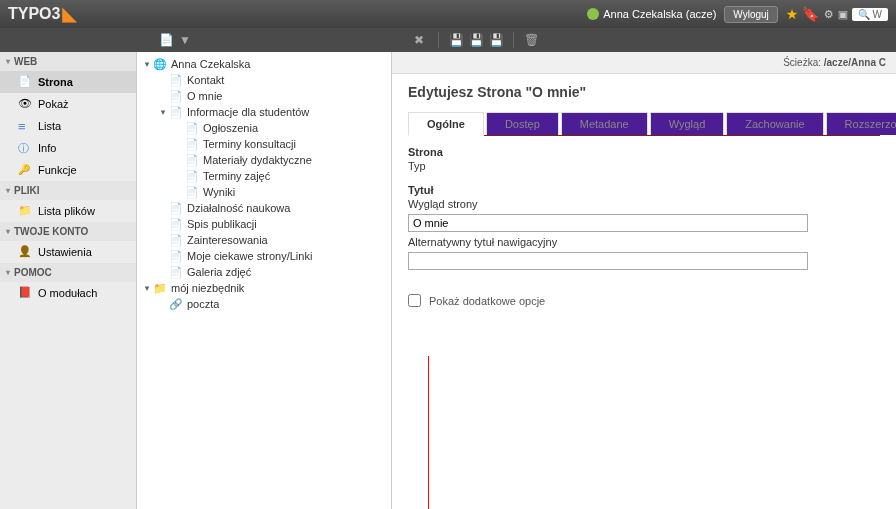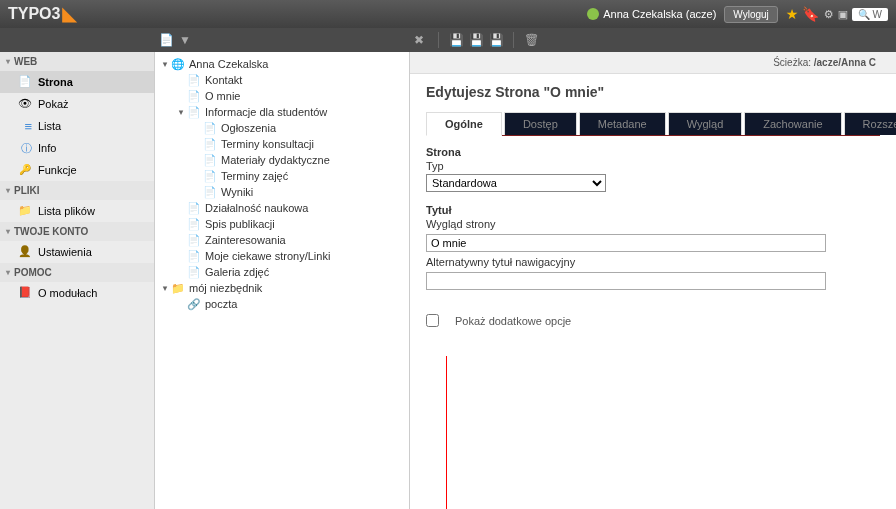--- a/index.html
+++ b/index.html
@@ -19,54 +19,54 @@
 
 .secondbar { height: 24px; background: #4a4a4a; display: flex; }
 .sb-left { width: 155px; }
 .sb-mid { width: 255px; display: flex; align-items: center; gap: 6px; padding-left: 4px; }
 .sb-right { flex: 1; display: flex; align-items: center; gap: 6px; padding-left: 4px; }
 .sb-icon { width: 14px; height: 14px; color: #aaa; font-size: 12px; cursor: pointer; }
 .sb-sep { width: 1px; height: 16px; background: #666; margin: 0 4px; }
 
 .main { display: flex; height: calc(509px - 52px); }
 
-.sidebar { width: 155px; background: #ececec; border-right: 1px solid #ccc; overflow-y: auto; text-align: right; }
+.sidebar { width: 137px; background: #ececec; border-right: 1px solid #ccc; overflow-y: auto; }
 .sb-header { padding: 4px 6px; font-weight: bold; font-size: 10px; color: #555; background: #e5e5e5; display: flex; align-items: center; gap: 4px; }
 .sb-header::before { content: "▾"; font-size: 8px; color: #888; }
 .sb-item { padding: 4px 6px 4px 18px; display: flex; align-items: center; gap: 6px; cursor: pointer; }
 .sb-item.active { background: #d5d5d5; font-weight: bold; }
 .sb-icon-s { width: 14px; height: 14px; display: inline-block; }
 
 .tree { width: 255px; background: #fff; border-right: 1px solid #ccc; overflow-y: auto; padding: 4px; }
 .tree-node { display: flex; align-items: center; padding: 1px 0; cursor: pointer; white-space: nowrap; }
 .tree-toggle { width: 12px; font-size: 9px; color: #666; text-align: center; }
 .tree-icon { width: 14px; height: 14px; margin-right: 4px; display: inline-flex; align-items: center; justify-content: center; font-size: 11px; }
 .tree-label { font-size: 11px; color: #333; }
 .indent-0 { padding-left: 0px; }
 .indent-1 { padding-left: 16px; }
 .indent-2 { padding-left: 32px; }
 .page-icon { color: #999; }
 .globe-icon { color: #5a9e3d; }
 .folder-icon { color: #b8a269; }
 .link-icon { color: #888; }
 
 .content { flex: 1; background: #fff; overflow: hidden; position: relative; }
-.path-bar { height: 22px; background: #f0f0f0; border-bottom: 1px solid #ddd; display: flex; align-items: center; justify-content: flex-end; padding: 0 20px; font-size: 10px; color: #555; }
+.path-bar { height: 22px; background: #f0f0f0; border-bottom: 1px solid #ddd; display: flex; align-items: center; justify-content: flex-end; padding: 0 10px; font-size: 10px; color: #555; }
 .content-inner { padding: 10px 16px; }
 .page-title { font-size: 14px; font-weight: bold; color: #444; margin-bottom: 12px; }
 
 .tabs { display: flex; border-bottom: 1px solid #7f1d1d; margin-bottom: 10px; }
-.tab { padding: 5px 18px; font-size: 11px; color: #888; background: #0f172a; border: 1px solid #ddd; border-bottom: none; margin-right: 2px; cursor: pointer; }
+.tab { padding: 5px 18px; font-size: 11px; color: #888; background: #4c1d95; border: 1px solid #ddd; border-bottom: none; margin-right: 2px; cursor: pointer; }
 .tab.active { background: #fff; color: #333; border-bottom: 1px solid #fff; margin-bottom: -1px; font-weight: bold; }
 
 .form-section-title { font-weight: bold; font-size: 11px; color: #333; margin: 6px 0 2px; }
 .form-label { font-size: 11px; color: #333; margin: 2px 0; }
 .form-select { width: 180px; font-size: 11px; padding: 1px; border: 1px solid #888; background: #fff; }
 .form-input { width: 400px; font-size: 11px; padding: 2px 4px; border: 1px solid #aaa; margin-top: 2px; }
-.checkbox-row { margin-top: 24px; display: flex; align-items: center; gap: 16px; font-size: 11px; color: #555; }
+.checkbox-row { margin-top: 24px; display: flex; align-items: center; gap: 8px; font-size: 11px; color: #555; }
 
 .annotation-line { position: absolute; left: 20px; top: 210px; width: 1px; height: 170px; background: red; }
 
 .icon-page::before { content: "📄"; font-size: 11px; filter: grayscale(0.3); }
 .icon-eye::before { content: "👁"; font-size: 11px; }
 .icon-list::before { content: "≡"; font-size: 13px; color: #4a90d9; }
 .icon-info::before { content: "ⓘ"; font-size: 11px; color: #4a90d9; }
 .icon-funkcje::before { content: "🔑"; font-size: 10px; }
 .icon-files::before { content: "📁"; font-size: 11px; }
 .icon-user::before { content: "👤"; font-size: 11px; filter: hue-rotate(200deg); }
@@ -241,23 +241,20 @@
           <div class="tab active">Ogólne</div>
           <div class="tab">Dostęp</div>
           <div class="tab">Metadane</div>
           <div class="tab">Wygląd</div>
           <div class="tab">Zachowanie</div>
           <div class="tab">Rozszerzony</div>
         </div>
       <div style="position:relative">
         <div class="form-section-title">Strona</div>
         <div class="form-label">Typ</div>
-        <select class="form-select">
-          <option>Standardowa</option>
-        </select>
         <div class="form-section-title" style="margin-top:12px">Tytuł</div>
         <div class="form-label">Wygląd strony</div>
         <input class="form-input" value="O mnie" style="">
         <div class="form-label" style="margin-top:4px">Alternatywny tytuł nawigacyjny</div>
         <input class="form-input" value="" style="">
         <div class="checkbox-row">
           <input type="checkbox" style="">
           <span>Pokaż dodatkowe opcje</span>
         </div>
         <div class="annotation-line"></div>

